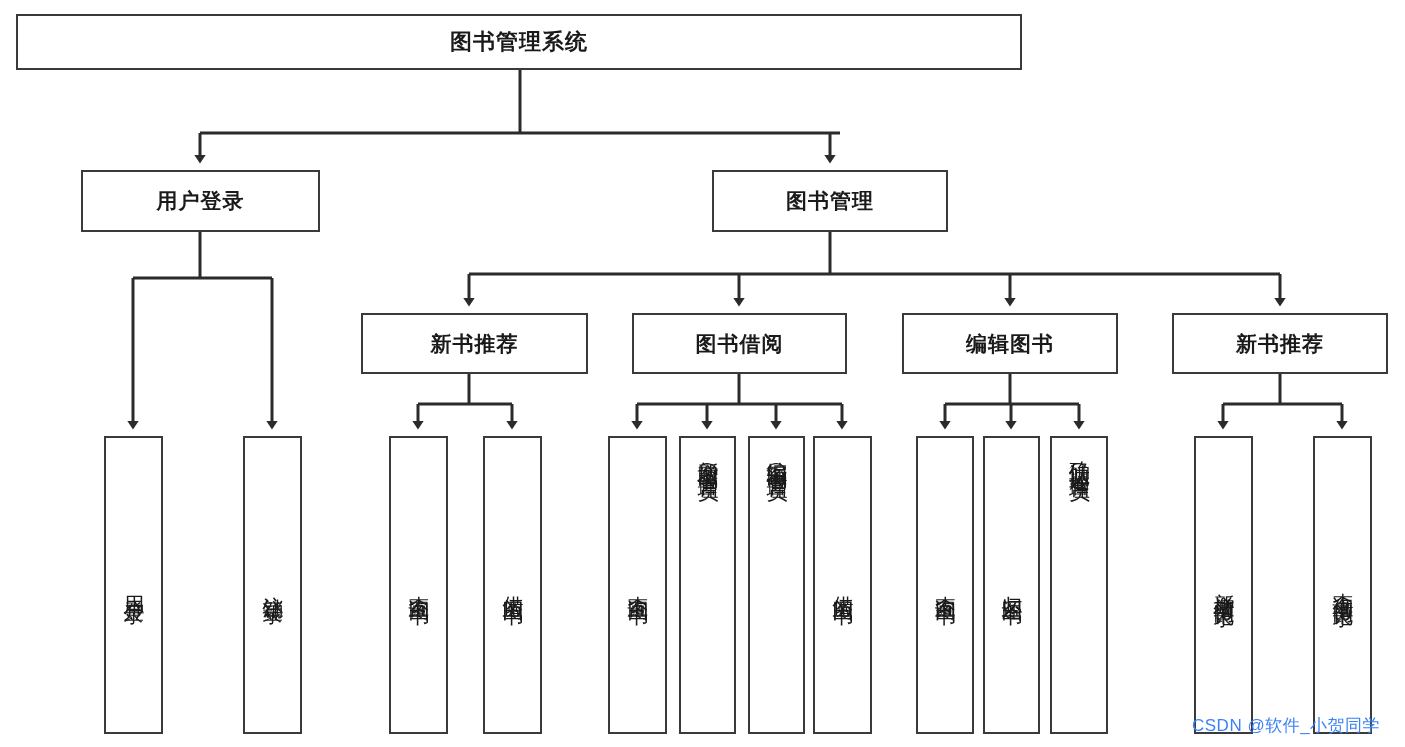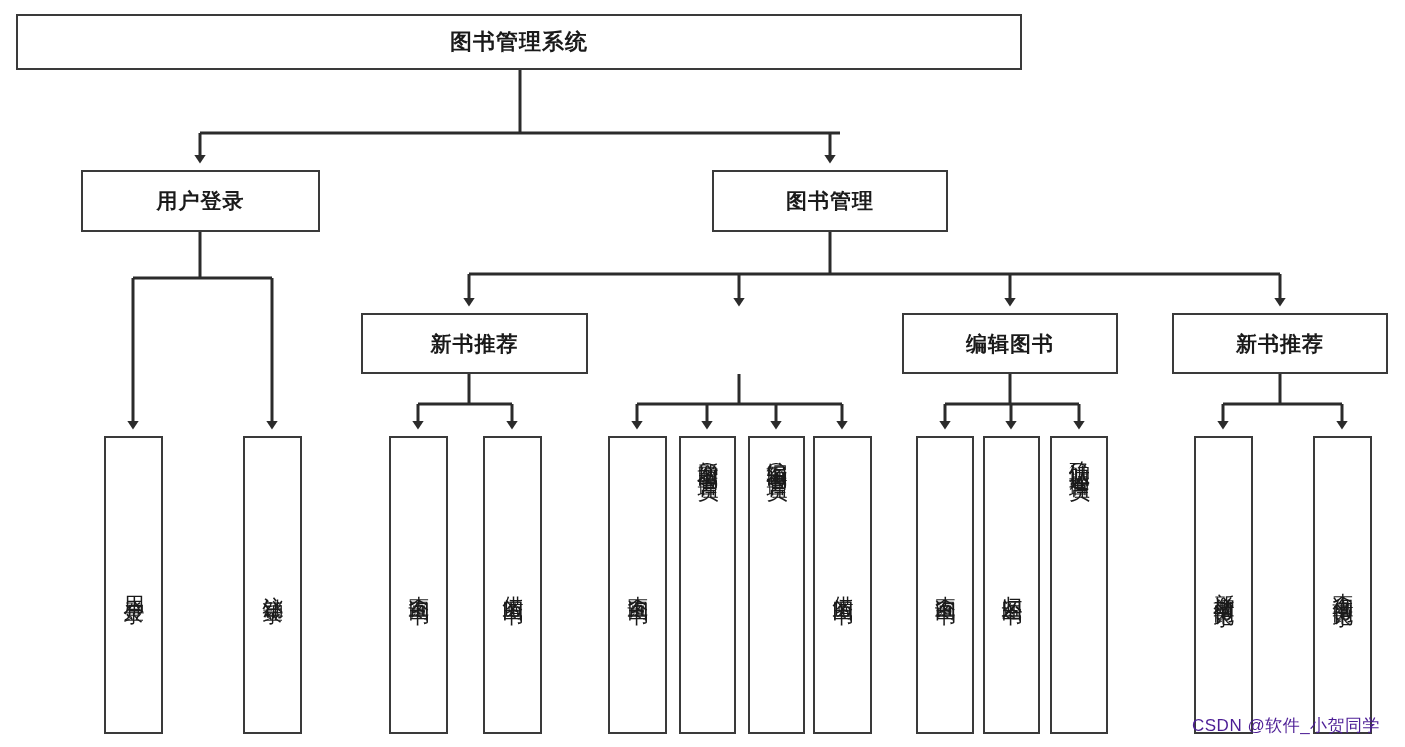--- a/index.html
+++ b/index.html
@@ -56,21 +56,21 @@
     letter-spacing: 3px;
     white-space: nowrap;
     display: block;
   }
   .vert.center-text {
     align-items: center;
     padding-top: 0;
   }
   .watermark {
     position: absolute;
-    color: #4c1d95;
+    color: #3b82f6;
     font-size: 17px;
     white-space: nowrap;
     letter-spacing: 0.5px;
     pointer-events: none;
   }
 </style>
 </head>
 <body>
 
 <div id="canvas">
@@ -132,20 +132,23 @@
   <div class="node horiz" style="left:81px; top:170px; width:239px; height:62px;">
     <span>用户登录</span>
   </div>
   <div class="node horiz" style="left:712px; top:170px; width:236px; height:62px;justify-content:center;">
     <span>图书管理</span>
   </div>
 
   <div class="node horiz" style="left:361px; top:313px; width:227px; height:61px;">
     <span>新书推荐</span>
   </div>
+  <div class="node horiz" style="left:632px; top:313px; width:215px; height:61px;">
+    <span>图书借阅</span>
+  </div>
   <div class="node horiz" style="left:902px; top:313px; width:216px; height:61px;">
     <span>编辑图书</span>
   </div>
   <div class="node horiz" style="left:1172px; top:313px; width:216px; height:61px;">
     <span>新书推荐</span>
   </div>
 
   <div class="node vert center-text" style="left:104px; top:436px; width:59px; height:298px;">
     <span class="vtext">用户登录</span>
   </div>

